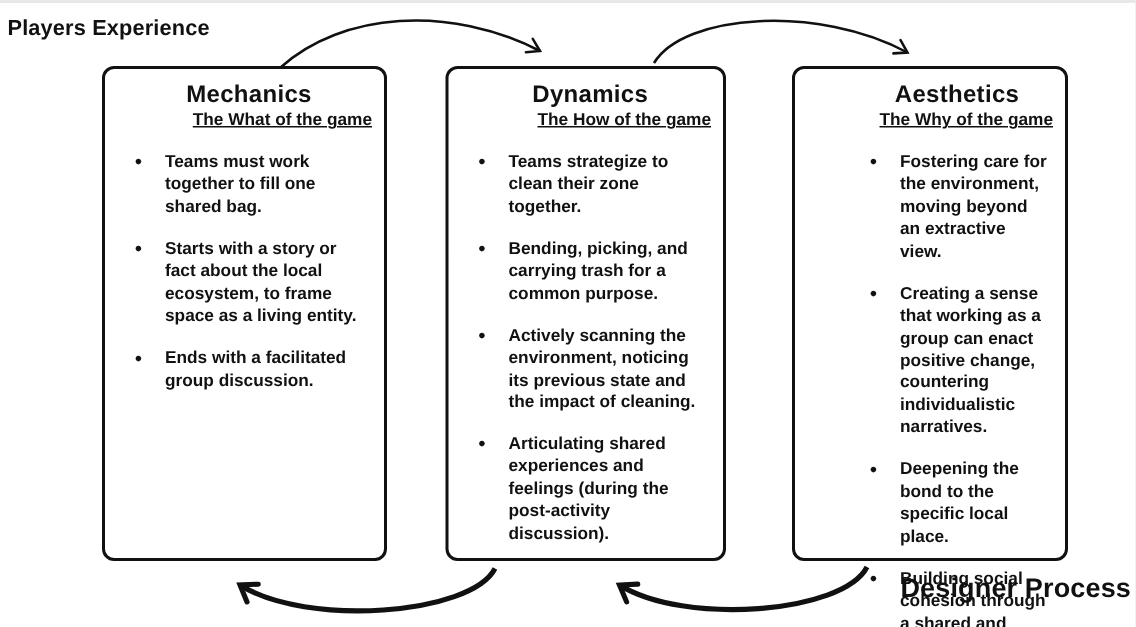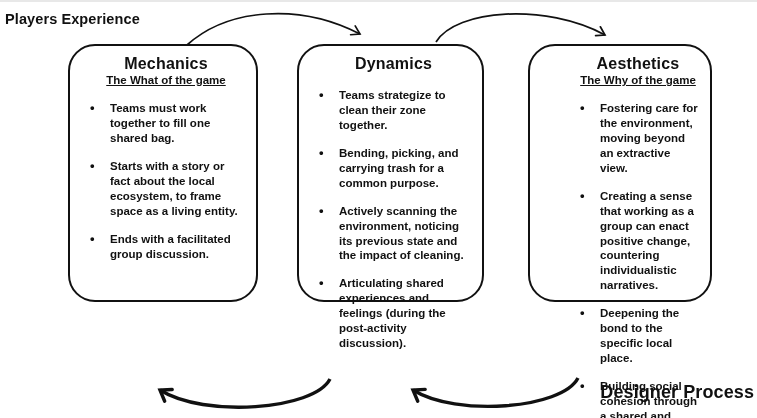--- a/index.html
+++ b/index.html
@@ -21,38 +21,38 @@
   .corner-label {
     position:absolute;
     font-weight:600;
     letter-spacing:0.1px;
     white-space:nowrap;
   }
   .corner-label.tl { left:5px; top:9px; font-size:14.5px; }
   .corner-label.br { right:3px; top:380px; font-size:18px; font-weight:700; }
   .mda-box {
     position:absolute;
-    top:42px; height:258px;
+    top:42px; height:330px;
     border:2px solid var(--ink);
-    border-radius:27px;
+    border-radius:8px;
     background:var(--bg);
     padding:9px 8px 8px 14px;
   }
   .box-mechanics  { left:68px;  width:190px; }
   .box-dynamics   { left:297px; width:187px; }
   .box-aesthetics { left:528px; width:184px;padding-left:44px; }
   .box-title {
     margin:0;
     text-align:center;
     font-size:16px;
     font-weight:700;
     letter-spacing:0.2px;
   }
   .box-subtitle {
-    text-align:center;
+    text-align:right;
     font-size:11.5px;
     font-weight:600;
     text-decoration:underline;
     margin-top:1px;
   }
   ul.bullets {
     list-style:none;
     margin:15px 0 0 0;
     padding:0 4px 0 4px;
   }
@@ -100,20 +100,21 @@
     <div class="box-subtitle">The What of the game</div>
     <ul class="bullets">
         <li>Teams must work together to fill one shared bag.</li>
         <li>Starts with a story or fact about the local ecosystem, to frame space as a living entity.</li>
         <li>Ends with a facilitated group discussion.</li>
       </ul>
   </section>
 
   <section class="mda-box box-dynamics">
     <h2 class="box-title">Dynamics</h2>
+    <div class="box-subtitle">The How of the game</div>
     <ul class="bullets">
         <li>Teams strategize to clean their zone together.</li>
         <li>Bending, picking, and carrying trash for a common purpose.</li>
         <li>Actively scanning the environment, noticing its previous state and the impact of cleaning.</li>
         <li>Articulating shared experiences and feelings (during the post-activity discussion).</li>
       </ul>
   </section>
 
   <section class="mda-box box-aesthetics">
     <h2 class="box-title">Aesthetics</h2>

